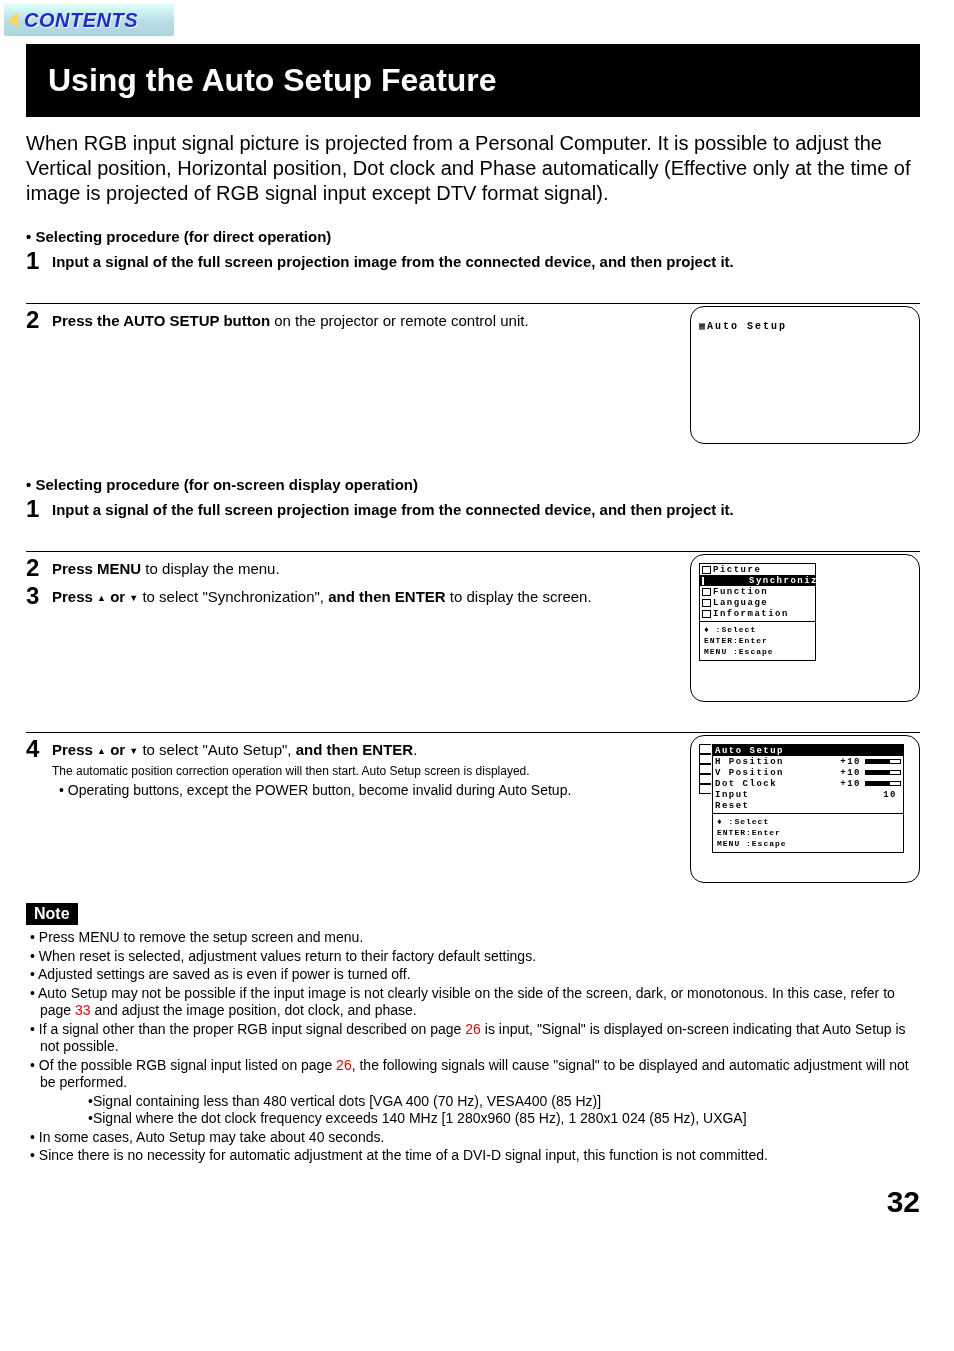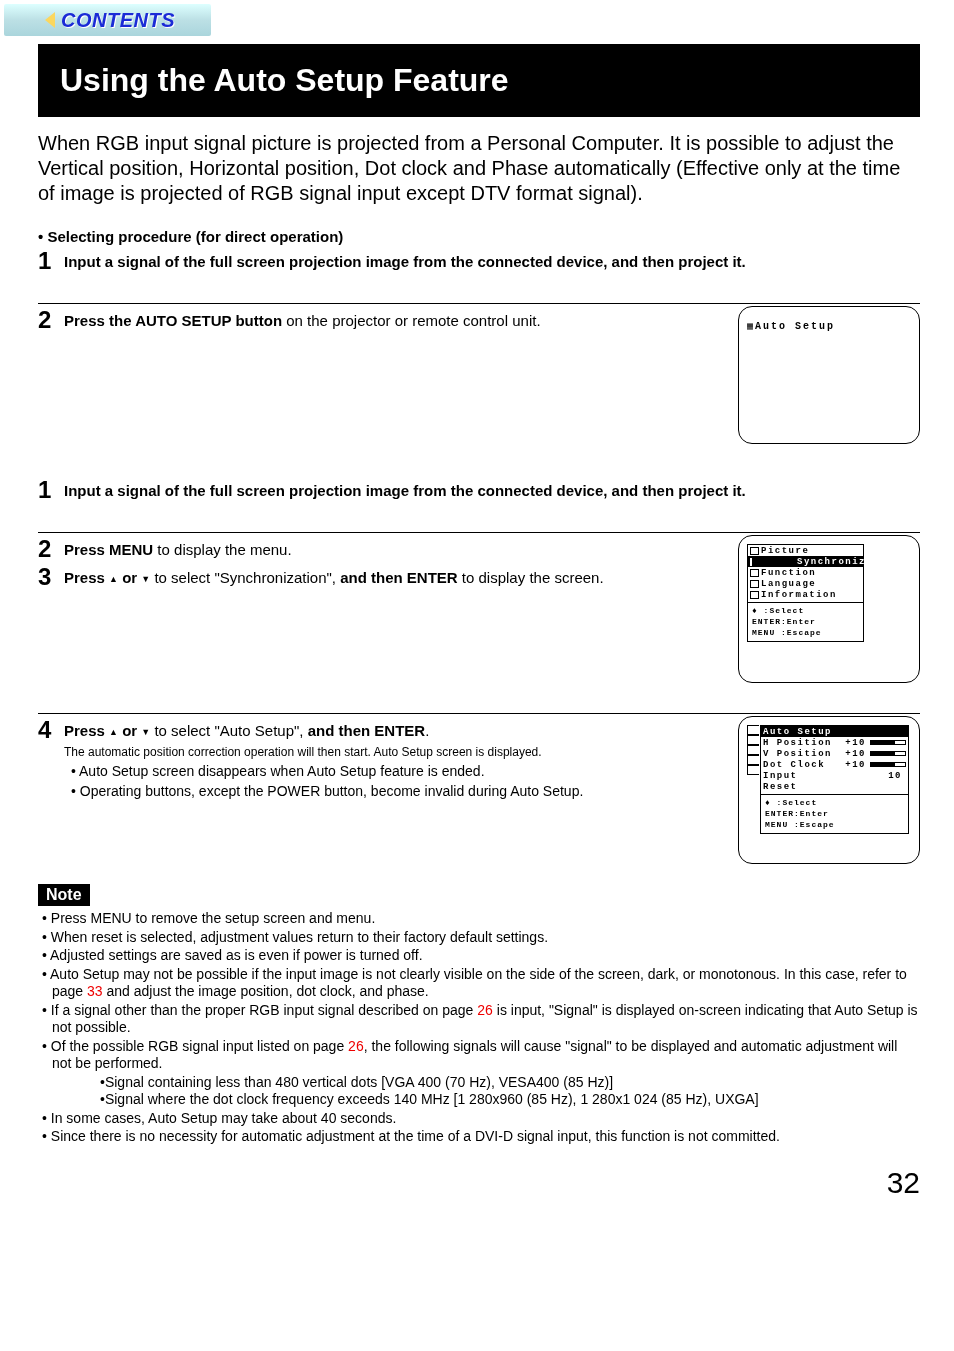--- a/index.html
+++ b/index.html
@@ -3,31 +3,30 @@
 <meta charset="utf-8">
 <style>
   body {
     margin: 0;
     padding: 0;
     font-family: Arial, Helvetica, sans-serif;
     background: #fff;
     width: 954px;
   }
   .page {
-    padding: 0 34px 30px 38px;
+    padding: 0 34px 30px 26px;
   }
   .contents-banner {
     width: 170px;
     height: 32px;
     background: linear-gradient(to bottom, #dff 0%, #bce0e5 50%, #aad5dc 100%);
     display: flex;
     align-items: center;
     margin: 4px 0 8px 4px;
     border-radius: 2px;
-    padding-left: 37px;
   }
   .contents-banner .tri {
     width: 0; height: 0;
     border-top: 8px solid transparent;
     border-bottom: 8px solid transparent;
     border-right: 10px solid #fbd75e;
     margin-left: 4px;
     margin-right: 6px;
   }
   .contents-banner .txt {
@@ -94,21 +93,21 @@
   .hr {
     border: none;
     border-top: 1.5px solid #000;
     margin: 30px 0 0 0;
   }
   .row {
     display: flex;
     gap: 40px;
   }
   .col-l { flex: 1; }
-  .col-r { width: 182px; }
+  .col-r { width: 230px; }
 
   .osd-box {
     border: 1.5px solid #000;
     border-radius: 14px;
     padding: 8px 10px 8px 8px;
     margin-top: 2px;
   }
   .osd-mini-title {
     font-family: "Courier New", monospace;
     font-size: 10px;
@@ -203,21 +202,21 @@
   .notes .nn {
     padding-left: 70px;
     text-indent: -8px;
     line-height: 1.25;
   }
   .red { color: #e00; }
   .arrow-sym { font-size: 9px; vertical-align: 1px; }
 
   .page-num {
     font-size: 30px;
-    font-weight: normal;
+    font-weight: bold;
     text-align: right;
     margin-top: 20px;
   }
 </style>
 </head>
 <body>
 
 <div class="contents-banner">
   <div class="tri"></div>
   <span class="txt">CONTENTS</span>
@@ -250,20 +249,21 @@
     </div>
     <div class="col-r">
       <div class="osd-box" style="height:120px">
         <span class="osd-mini-title">▦<span>Auto Setup</span></span>
       </div>
     </div>
   </div>
 
   
   <div style="height:30px"></div>
+  <div class="bullet-row section-head">Selecting procedure (for on-screen display operation)</div>
 
   <div class="step">
     <div class="step-n">1</div>
     <div class="step-body"><b>Input a signal of the full screen projection image from the connected device, and then project it.</b></div>
   </div>
 
   <hr class="hr">
 
   <div class="row">
     <div class="col-l">
@@ -316,21 +316,20 @@
 
   <hr class="hr">
 
   <div class="row">
     <div class="col-l">
       <div class="step">
         <div class="step-n">4</div>
         <div class="step-body">
           <b><span>Press </span><span class="arrow-sym">▲</span><span> or </span><span class="arrow-sym">▼</span></b><span> to select "Auto Setup", </span><b>and then ENTER</b><span>.</span>
           <div class="sub">The automatic position correction operation will then start. Auto Setup screen is displayed.</div>
-          <div class="sub-b">• <span>Auto Setup screen disappears when Auto Setup feature is ended.</span></div>
           <div class="sub-b">• <span>Operating buttons, except the POWER button, become invalid during Auto Setup.</span></div>
         </div>
       </div>
     </div>
     <div class="col-r">
       <div class="osd-box" style="min-height:130px">
         <div class="osd-side">
           <div class="osd-tabs">
             <div class="t"></div>
               <div class="t"></div>

